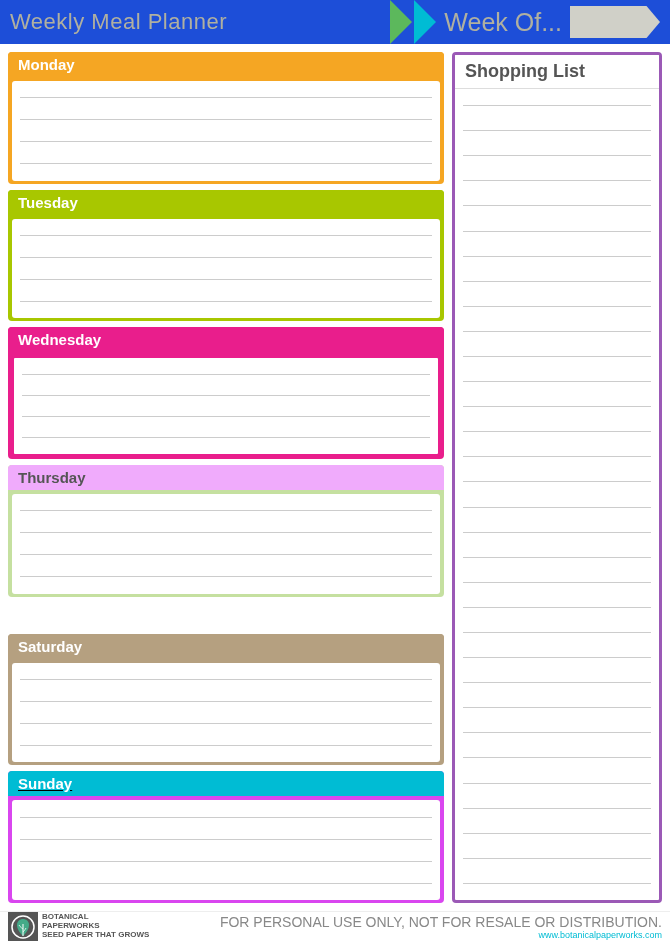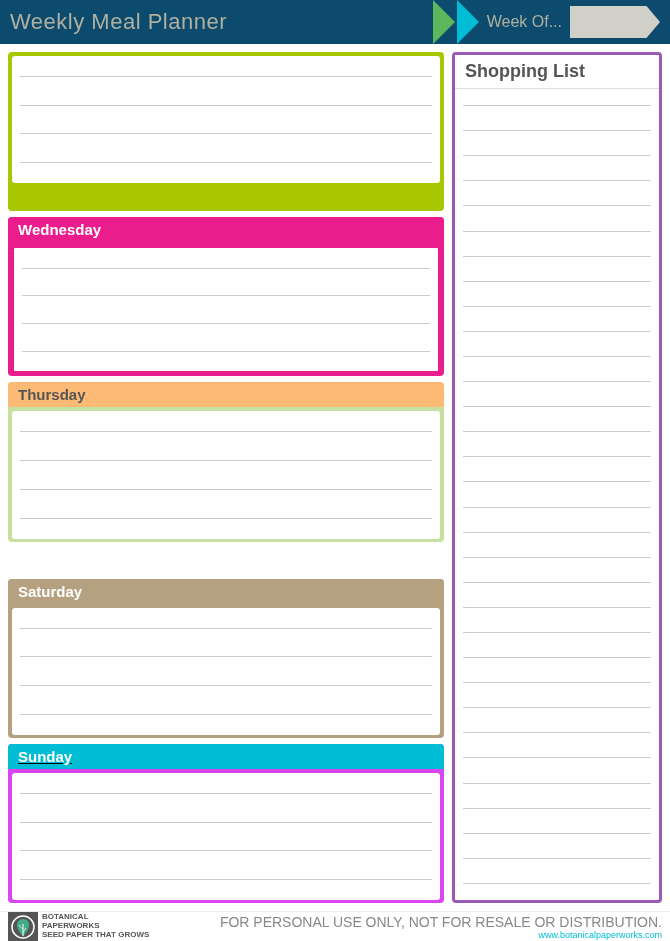--- a/index.html
+++ b/index.html
@@ -8,21 +8,21 @@
       height: 941px;
       background: #fff;
       font-family: Arial, sans-serif;
       overflow: hidden;
     }
 
     
     .header {
       display: flex;
       align-items: center;
-      background: #0c4a6e;
+      background: #1d4ed8;
       height: 44px;
       padding: 0 10px;
     }
     .header-title {
       font-size: 22px;
       color: #b0b0a0;
       font-weight: normal;
       flex: 1;
       letter-spacing: 0.5px;
     }
@@ -38,21 +38,21 @@
       border-left: 22px solid #5cb85c;
     }
     .arrow-cyan {
       width: 0; height: 0;
       border-top: 22px solid transparent;
       border-bottom: 22px solid transparent;
       border-left: 22px solid #00bcd4;
       margin-left: 2px;
     }
     .week-of-label {
-      font-size: 16px;
+      font-size: 25px;
       color: #b0b0a0;
       margin-right: 8px;
     }
     .week-input-arrow {
       background: #d0d0c8;
       height: 32px;
       width: 90px;
       display: flex;
       align-items: center;
       position: relative;
@@ -120,21 +120,21 @@
     .day-monday .day-header { background: #f5a623; }
 
     .day-tuesday { background: #a8c700; }
     .day-tuesday .day-header { background: #a8c700; }
 
     .day-wednesday { background: #e91e8c; }
     .day-wednesday .day-header { background: #e91e8c; }
     .day-wednesday .day-content { border: 2px solid #e91e8c; margin: 4px; height: calc(100% - 32px); }
 
     .day-thursday { background: #c5e0a0; }
-    .day-thursday .day-header { background: #fdba74; color: #555; }
+    .day-thursday .day-header { background: #f0abfc; color: #555; }
 
     .day-friday { background: #9b59b6; }
     .day-friday .day-header { background: #9b59b6; }
 
     .day-saturday { background: #b5a080; margin-top: 31px; }
     .day-saturday .day-header { background: #b5a080; }
 
     .day-sunday { background: #d946ef; text-decoration: underline; }
     .day-sunday .day-header { background: #00bcd4; }
 
@@ -233,21 +233,31 @@
   </div>
   <span class="week-of-label">Week Of...</span>
   <div class="week-input-arrow">
     <input type="text" placeholder="" style="">
   </div>
 </div>
 
 <div class="main">
 
   <div class="days-column" id="days-column">
+  <div class="day-block day-monday">
+        <div class="day-header">Monday</div>
+        <div class="day-content">
+          <div class="day-line"></div>
+          <div class="day-line"></div>
+          <div class="day-line"></div>
+          <div class="day-line"></div>
+        </div>
+      </div>
       <div class="day-block day-tuesday">
+        <div class="day-header">Tuesday</div>
         <div class="day-content">
           <div class="day-line"></div>
           <div class="day-line"></div>
           <div class="day-line"></div>
           <div class="day-line"></div>
         </div>
       </div>
       <div class="day-block day-wednesday">
         <div class="day-header">Wednesday</div>
         <div class="day-content">

